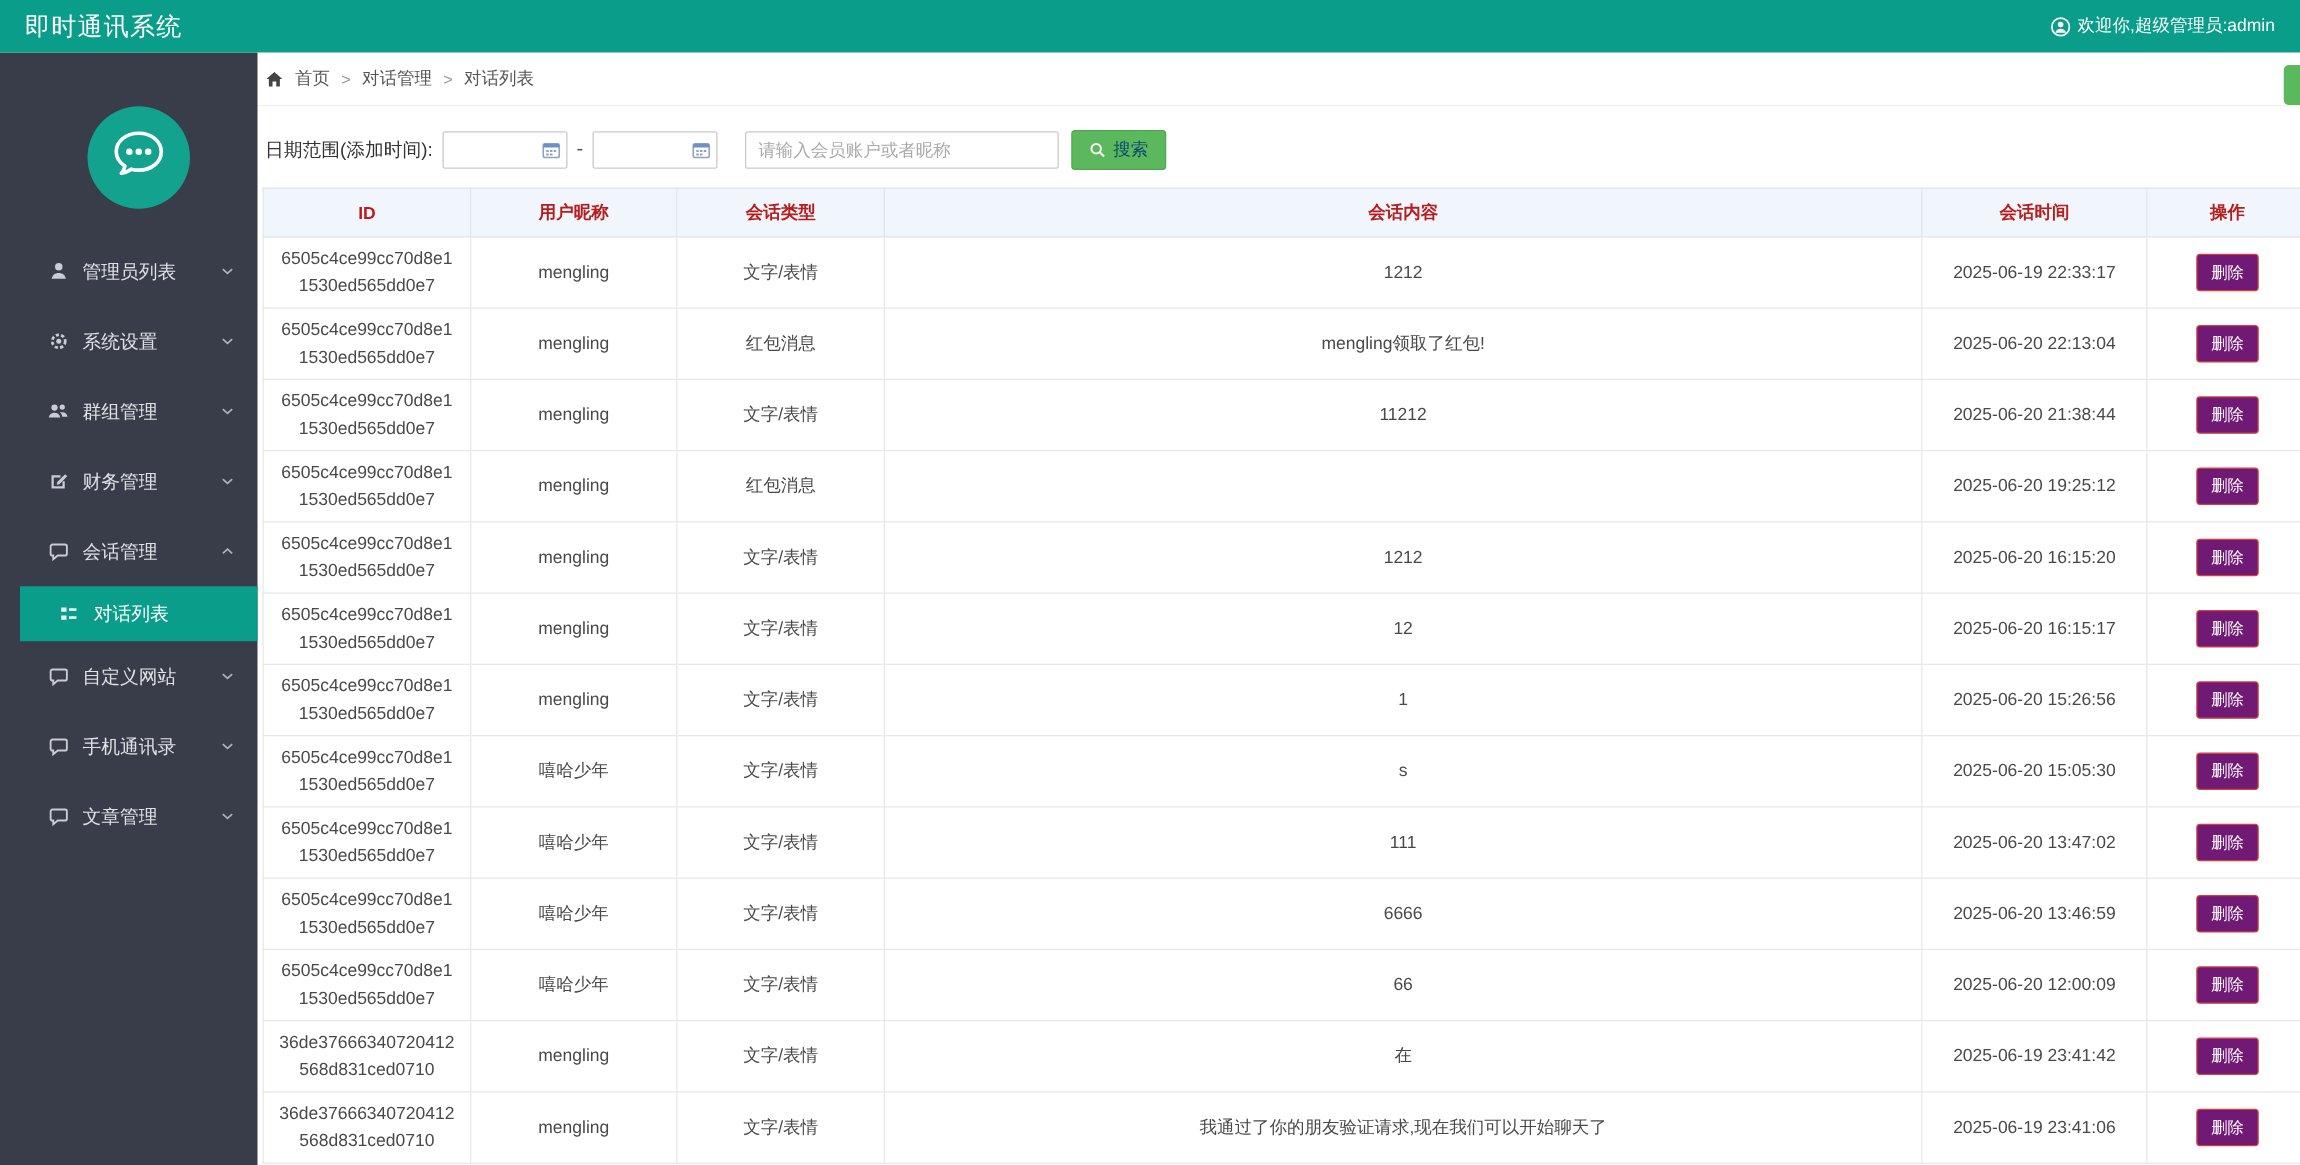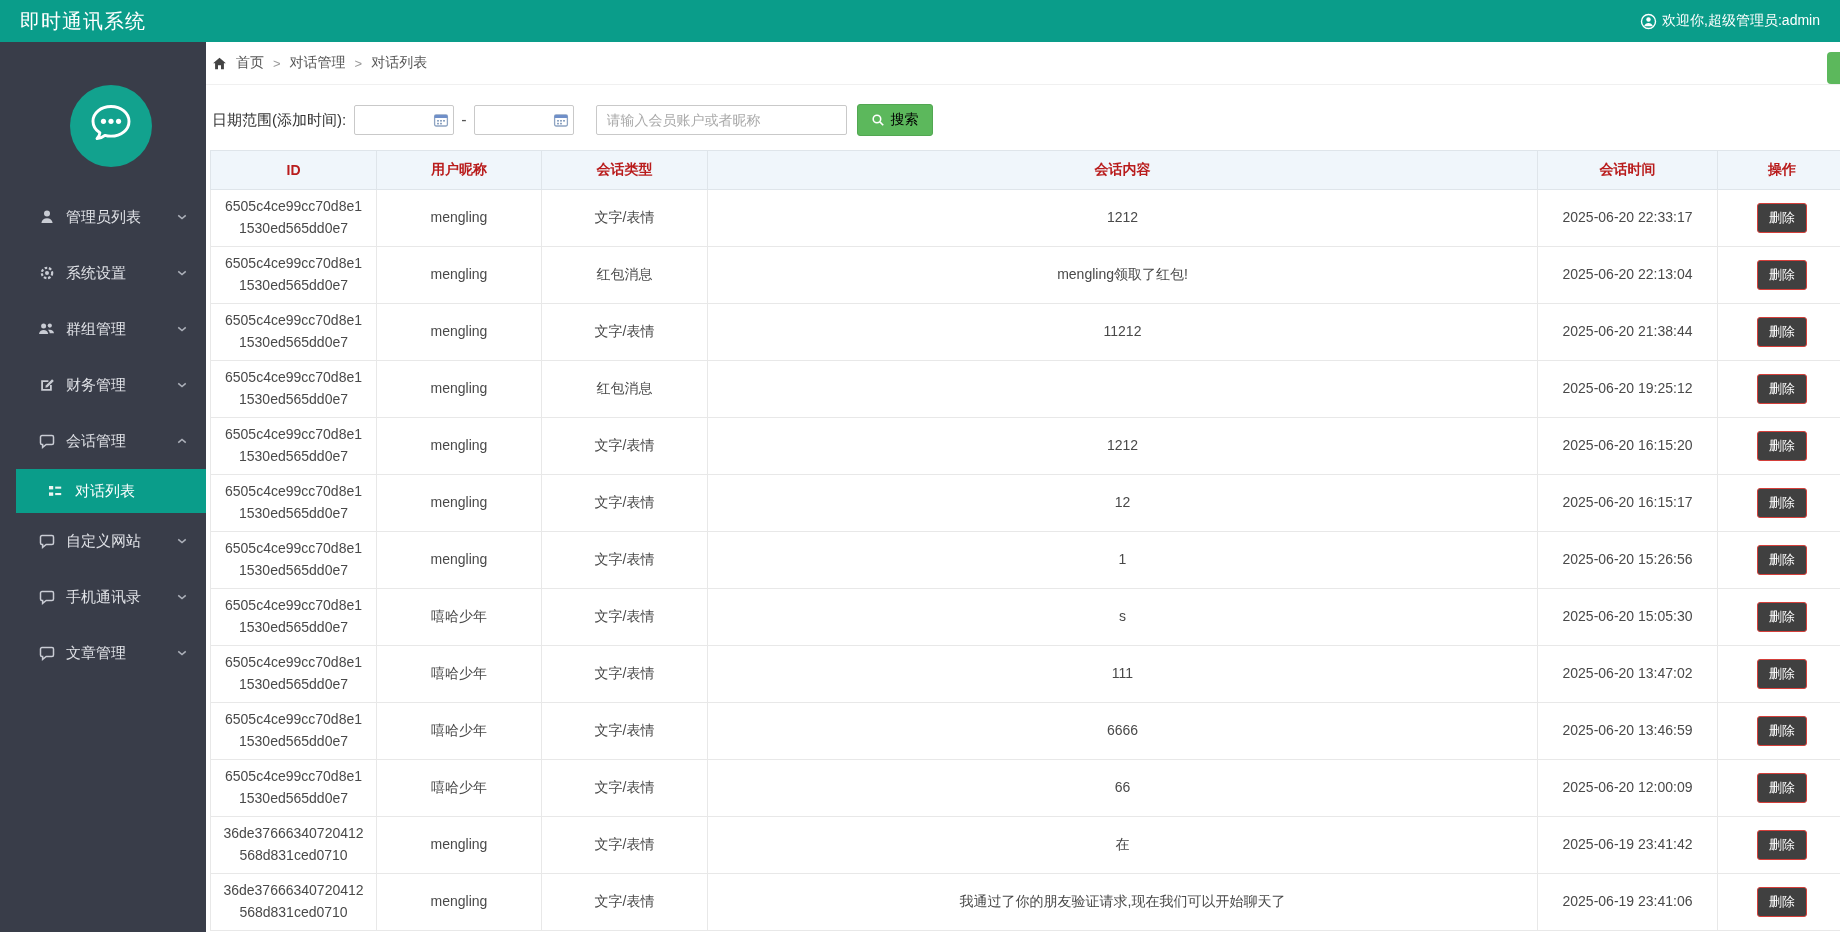--- a/index.html
+++ b/index.html
@@ -58,38 +58,38 @@
   }
   .cal-icon{position:absolute;right:5px;top:7px;width:16px;height:16px;cursor:pointer;}
   .dash{margin:0 7px 0 1px;color:#555;}
   .search-text{
     width:251px;height:30px;box-sizing:border-box;border:1px solid #c9c9c9;border-radius:2px;
     padding:0 10px;font-size:14px;margin-left:16px;outline:none;color:#333;
   }
   .search-text::placeholder{color:#aaa;}
   .search-btn{
     margin-left:10px;height:32px;padding:0 13px;background:#5cb85c;border:1px solid #52a752;
-    border-radius:3px;color:#000000;font-size:14px;display:flex;align-items:center;gap:6px;cursor:pointer;
+    border-radius:3px;color:#0c4a6e;font-size:14px;display:flex;align-items:center;gap:6px;cursor:pointer;
     font-family:inherit;
   }
   
   .conv-table{
     margin:14px 0 0 20px;width:1636px;border-collapse:collapse;table-layout:fixed;
     font-size:14px;color:#494949;
   }
   .conv-table th{
     height:36px;background:#f0f6fb;font-weight:bold;color:#b91c1c;
     border:1px solid #dfe5ea;font-size:14px;
   }
   .conv-table td{
     height:57px;border:1px solid #e8e8e8;text-align:center;vertical-align:middle;
     padding:2px 12px;box-sizing:border-box;word-break:break-all;line-height:1.55;
   }
   .del-btn{
-    display:inline-block;background:#404040;border:1px solid #d43f3a;color:#fff;
+    display:inline-block;background:#701a75;border:1px solid #d43f3a;color:#fff;
     font-size:13px;padding:5px 11px;border-radius:3px;cursor:pointer;font-family:inherit;
   }
   
   .float-tab{
     position:absolute;top:52px;right:0;width:13px;height:32px;background:#5cb85c;
     border-radius:4px 0 0 4px;z-index:40;cursor:pointer;
   }
 </style>
 </head>
 <body>
@@ -321,21 +321,21 @@
           <th>会话时间</th>
           <th>操作</th>
         </tr>
       </thead>
     <tbody>
         <tr>
           <td>6505c4ce99cc70d8e11530ed565dd0e7</td>
           <td>mengling</td>
           <td>文字/表情</td>
           <td>1212</td>
-          <td>2025-06-20 22:33:17</td>
+          <td>2025-06-19 22:33:17</td>
           <td><button class="del-btn">删除</button></td>
         </tr>
         <tr>
           <td>6505c4ce99cc70d8e11530ed565dd0e7</td>
           <td>mengling</td>
           <td>红包消息</td>
           <td>mengling领取了红包!</td>
           <td>2025-06-20 22:13:04</td>
           <td><button class="del-btn">删除</button></td>
         </tr>

